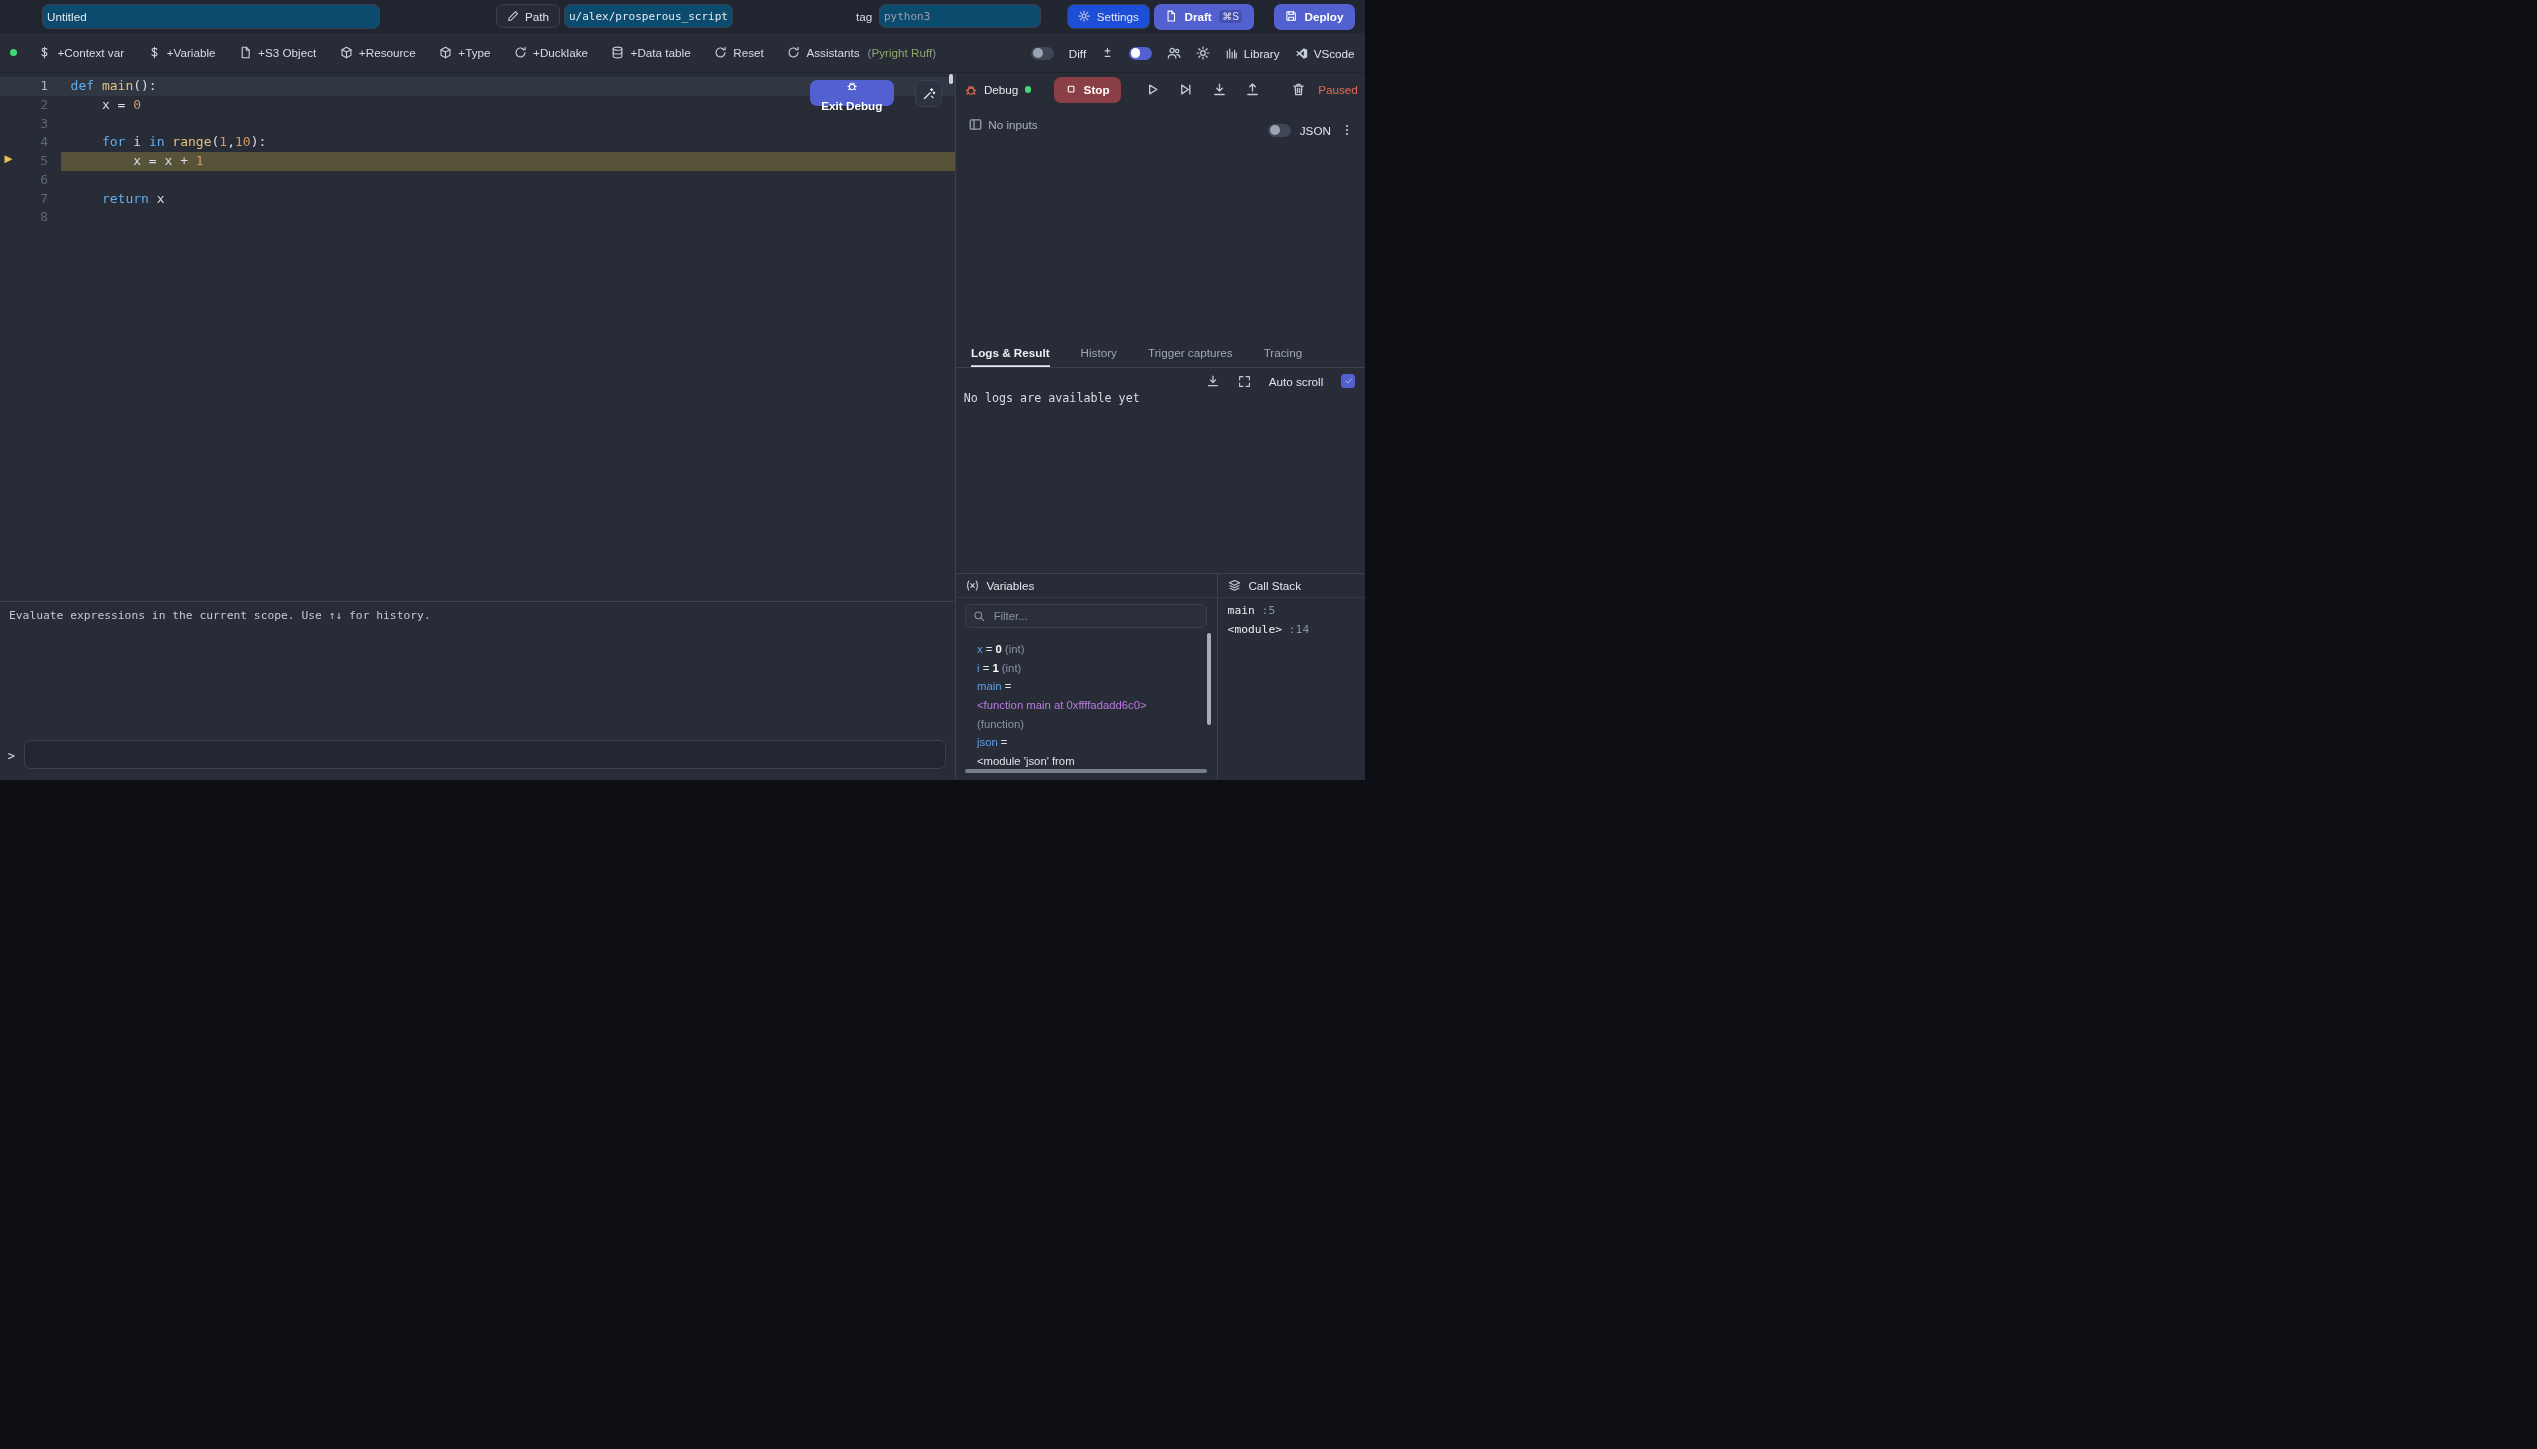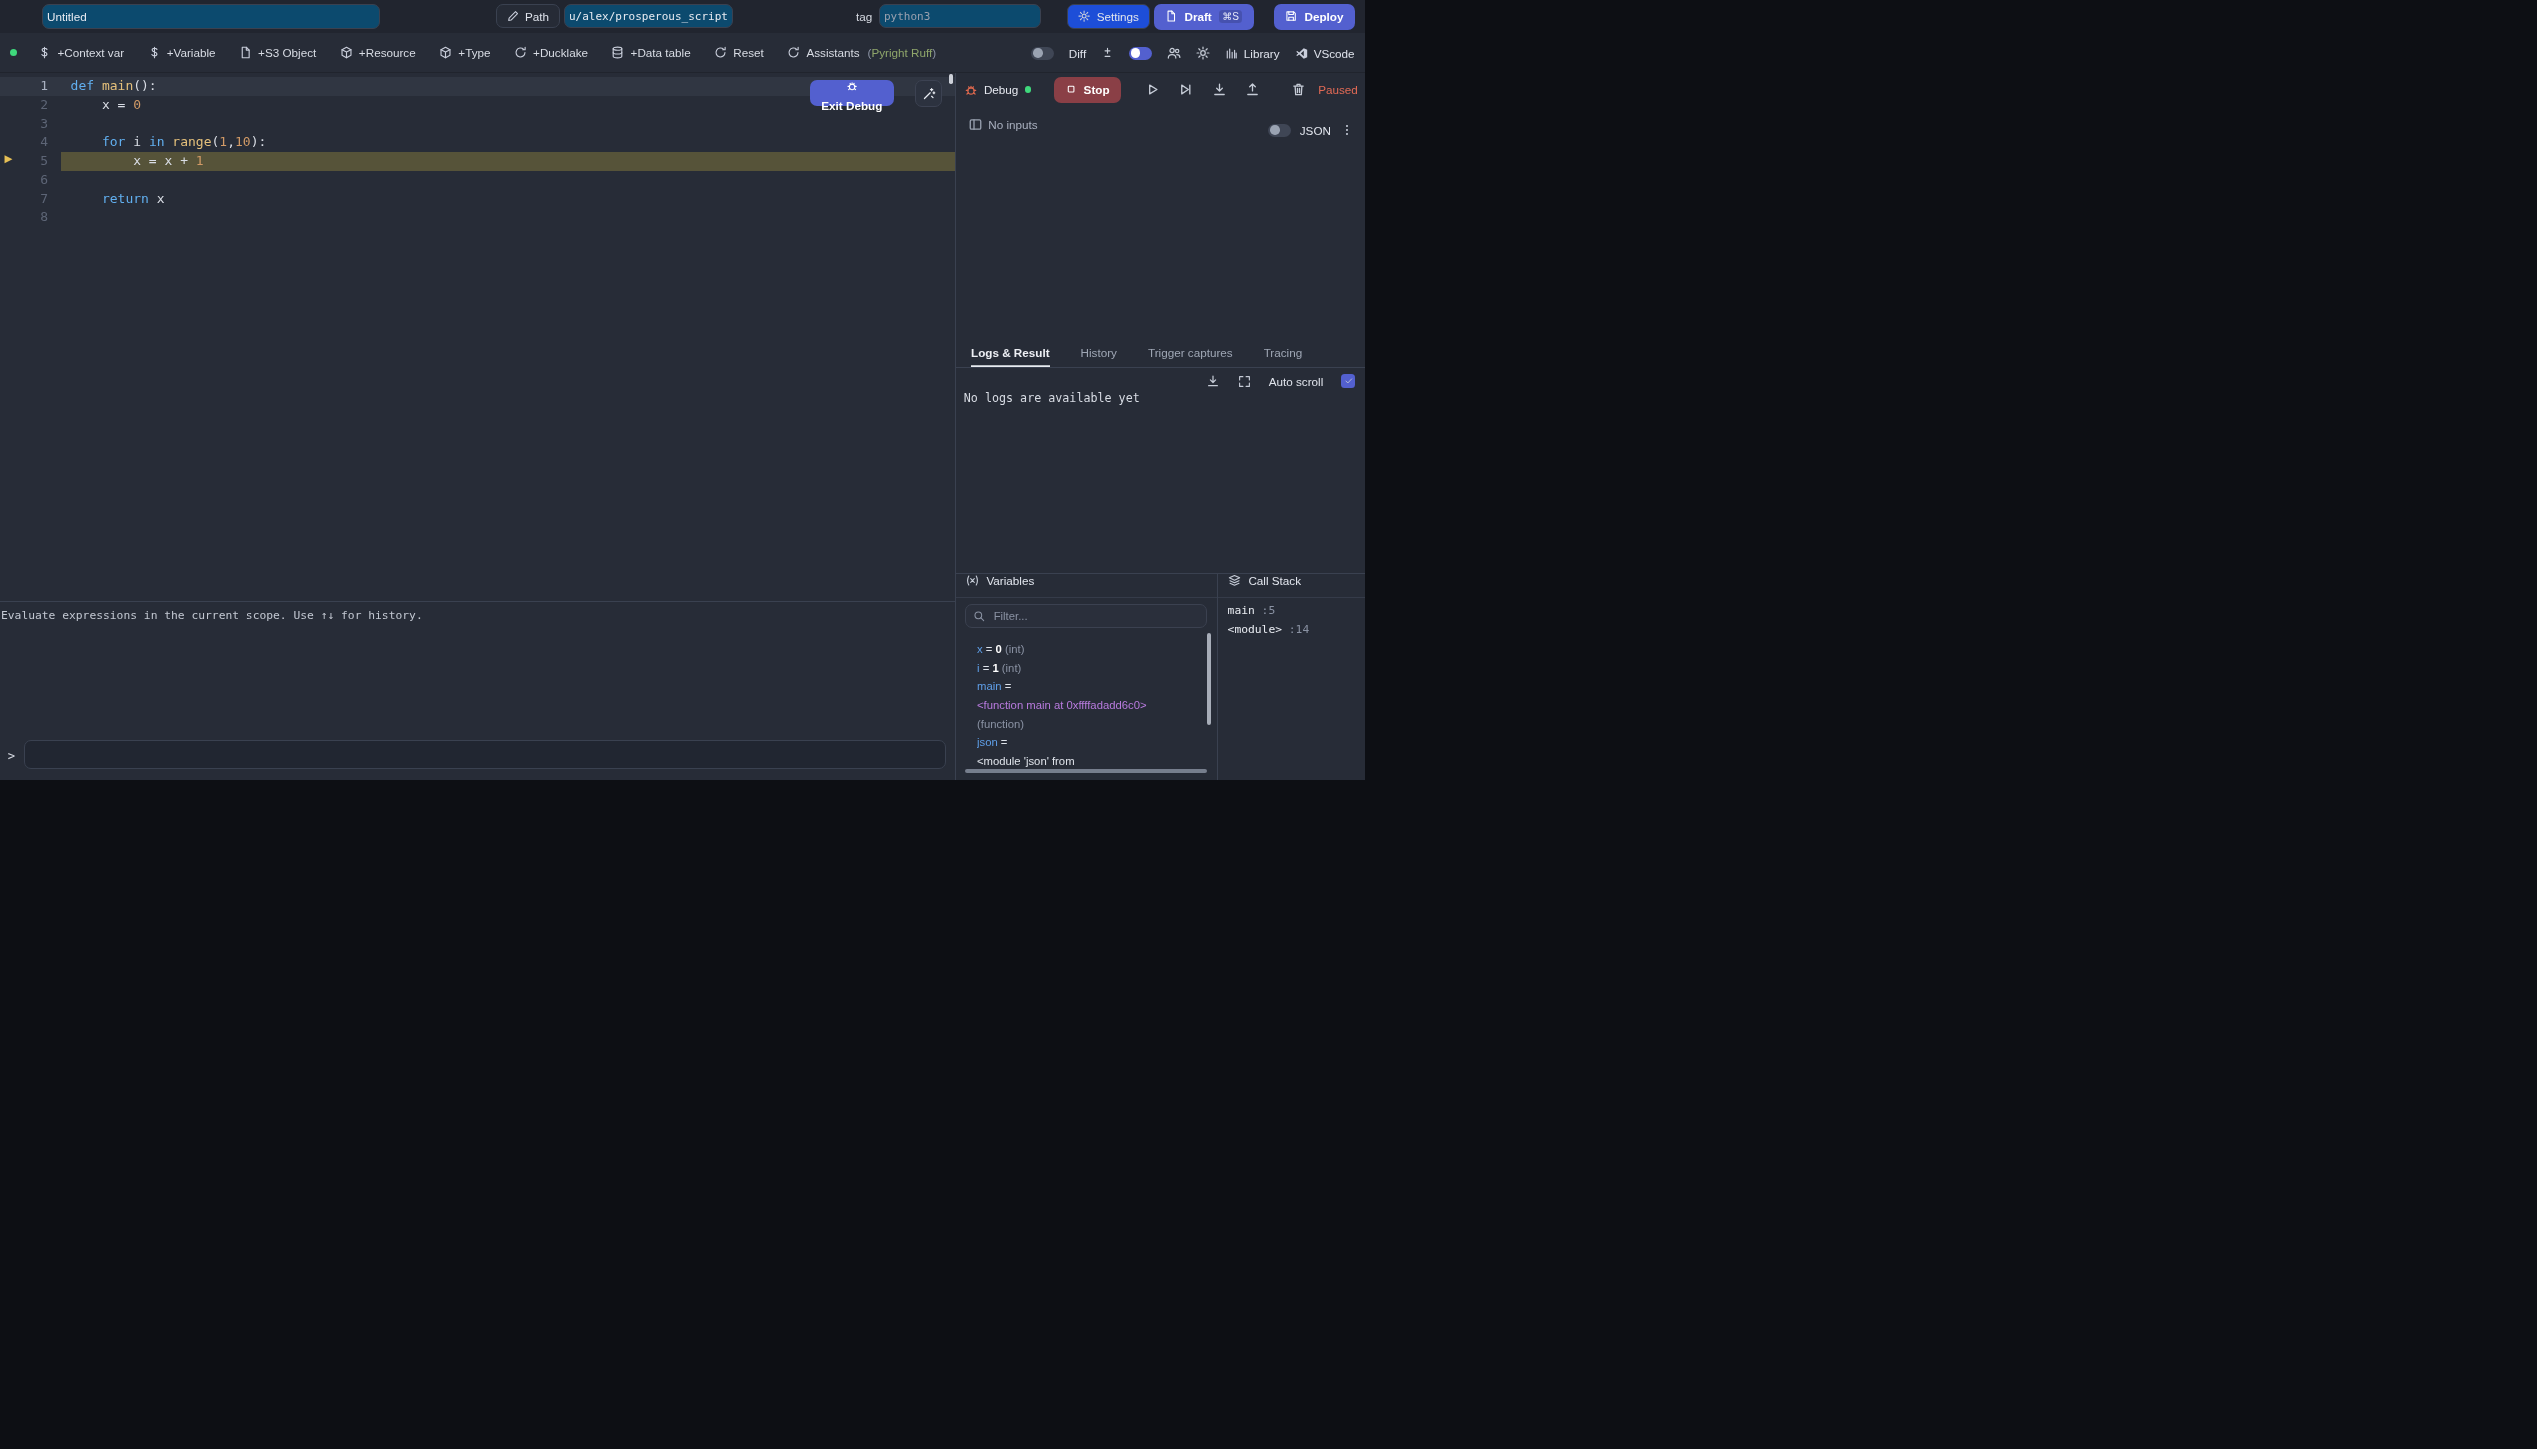--- a/index.html
+++ b/index.html
@@ -65,21 +65,21 @@
   #debug-arrow { position:absolute; left:4.4px; top:154px; color:#e6bf55; font-size:10.4px; line-height:1; }
   #exit-debug { position:absolute; left:810px; top:80px; height:26px; display:flex; align-items:center; gap:7px; padding:0 11.3px; background:#5360cf; border-radius:7px; color:#fff; font-size:11.7px; font-weight:600;flex-direction:column; }
   #wand-btn { position:absolute; left:915px; top:80px; width:27px; height:27px; background:#2c323f; border:0.9px solid #3c4252; border-radius:7px; display:flex; align-items:center; justify-content:center; color:#e8ecf2; }
   #editor-scroll-thumb { position:absolute; left:949px; top:74px; width:4.4px; height:10.4px; background:#cdd1d9; border-radius:1.7px; }
 
   
   #console { position:absolute; left:0; top:601px; width:955px; height:178px; border-top:0.9px solid #3a4150; background:#272c37; }
   #console-header { height:22.6px; display:flex; align-items:center; padding:0 10.4px; }
   #console-title { font-size:11px; color:#ccd1da; }
   #console-header .hicons { margin-left:auto; display:flex; gap:13px; color:#b9bfcb; }
-  #console-hint { padding-left:1px; margin-top:7px; font-size:11.3px; color:#c3c8d2; }
+  #console-hint { padding-left:9px; margin-top:7px; font-size:11.3px; color:#c3c8d2; }
   #console-prompt { position:absolute; left:7.8px; bottom:16.5px; font-size:12.2px; color:#d6dae2; }
   #console-input { position:absolute; left:24.4px; right:8.7px; bottom:10.4px; height:29px; background:#212631; border:0.9px solid #3a4150; border-radius:7px; color:#e8ebf2; font-size:11.3px; padding:0 10.4px; }
 
   
   #rightpanel { position:absolute; left:955px; top:73px; width:409px; height:707px; border-left:0.9px solid #3a4150; background:#272c37; }
   #debugbar { position:absolute; left:0; top:0; width:409px; height:33px; display:flex; align-items:center; }
   #debug-bug { color:#e0694e; margin-left:7.8px; }
   #debug-label { margin-left:6.1px; font-size:11.7px; color:#e6e9f0; font-weight:500; }
   #debug-dot { width:6.1px; height:6.1px; border-radius:50%; background:#3fd97c; margin-left:7px; }
   #stop-btn { margin-left:22.6px; height:26px; display:flex; align-items:center; gap:6.1px; padding:0 11.3px; background:#8a3f46; border-radius:7px; color:#fff; font-size:11.7px; font-weight:600; }
@@ -98,21 +98,21 @@
   .tab.active { color:#edeff4; font-weight:700; box-shadow:inset 0 -1.7px 0 #e8ebf1; }
 
   #log-controls { position:absolute; right:8.7px; top:301px; display:flex; align-items:center; gap:18px; }
   #log-controls .icon { color:#c6ccd7; }
   #autoscroll-label { font-size:11.7px; color:#e0e4ec; }
   #autoscroll-check { width:14px; height:14px; border-radius:3.5px; background:#5360cf; display:flex; align-items:center; justify-content:center; color:#fff; }
   #autoscroll-check .icon { width:9.6px; height:9.6px; }
   #logs-empty { position:absolute; left:7.8px; top:318px; font-size:11.7px; color:#d8dce4; }
 
   #bottom { position:absolute; left:0; top:500px; width:409px; height:207px; border-top:0.9px solid #3a4150; }
-  .pane-header { height:23.5px; display:flex; align-items:flex-start; gap:7px; padding:0 10.4px; border-bottom:0.9px solid #353b49; color:#e2e6ee; font-size:11.7px; }
+  .pane-header { height:23.5px; display:flex; align-items:center; gap:7px; padding:0 10.4px; border-bottom:0.9px solid #353b49; color:#e2e6ee; font-size:11.7px; }
   .pane-header .icon { color:#c6ccd7; }
   #vars-pane { position:absolute; left:0; top:0; width:261px; height:207px; }
   #stack-pane { position:absolute; left:261px; top:0; width:148px; height:207px; border-left:0.9px solid #3a4150; }
   #filter-wrap { position:absolute; left:8.7px; top:30px; width:242px; height:24.4px; }
   #filter-input { width:100%; height:100%; background:#2a2f3b; border:0.9px solid #3b4150; border-radius:7px; color:#c9ced8; font-size:11.3px; padding:0 8.7px 0 28px; }
   #filter-input::placeholder { color:#8a92a3; }
   #filter-wrap .icon { position:absolute; left:8.7px; top:6.1px; width:12.2px; height:12.2px; color:#8a92a3; }
   #variables-list { position:absolute; left:21px; top:66px; right:12.2px; }
   .vrow { height:18.7px; line-height:18.7px; white-space:pre; overflow:hidden; font-family:Liberation Sans, sans-serif; font-size:11.3px; }
   .v-name { color:#5f9fe8; } .v-pl { color:#dfe3ea; } .v-val { color:#fff; font-weight:700; } .v-type { color:#8a92a3; } .v-repr { color:#b97bdf; }

